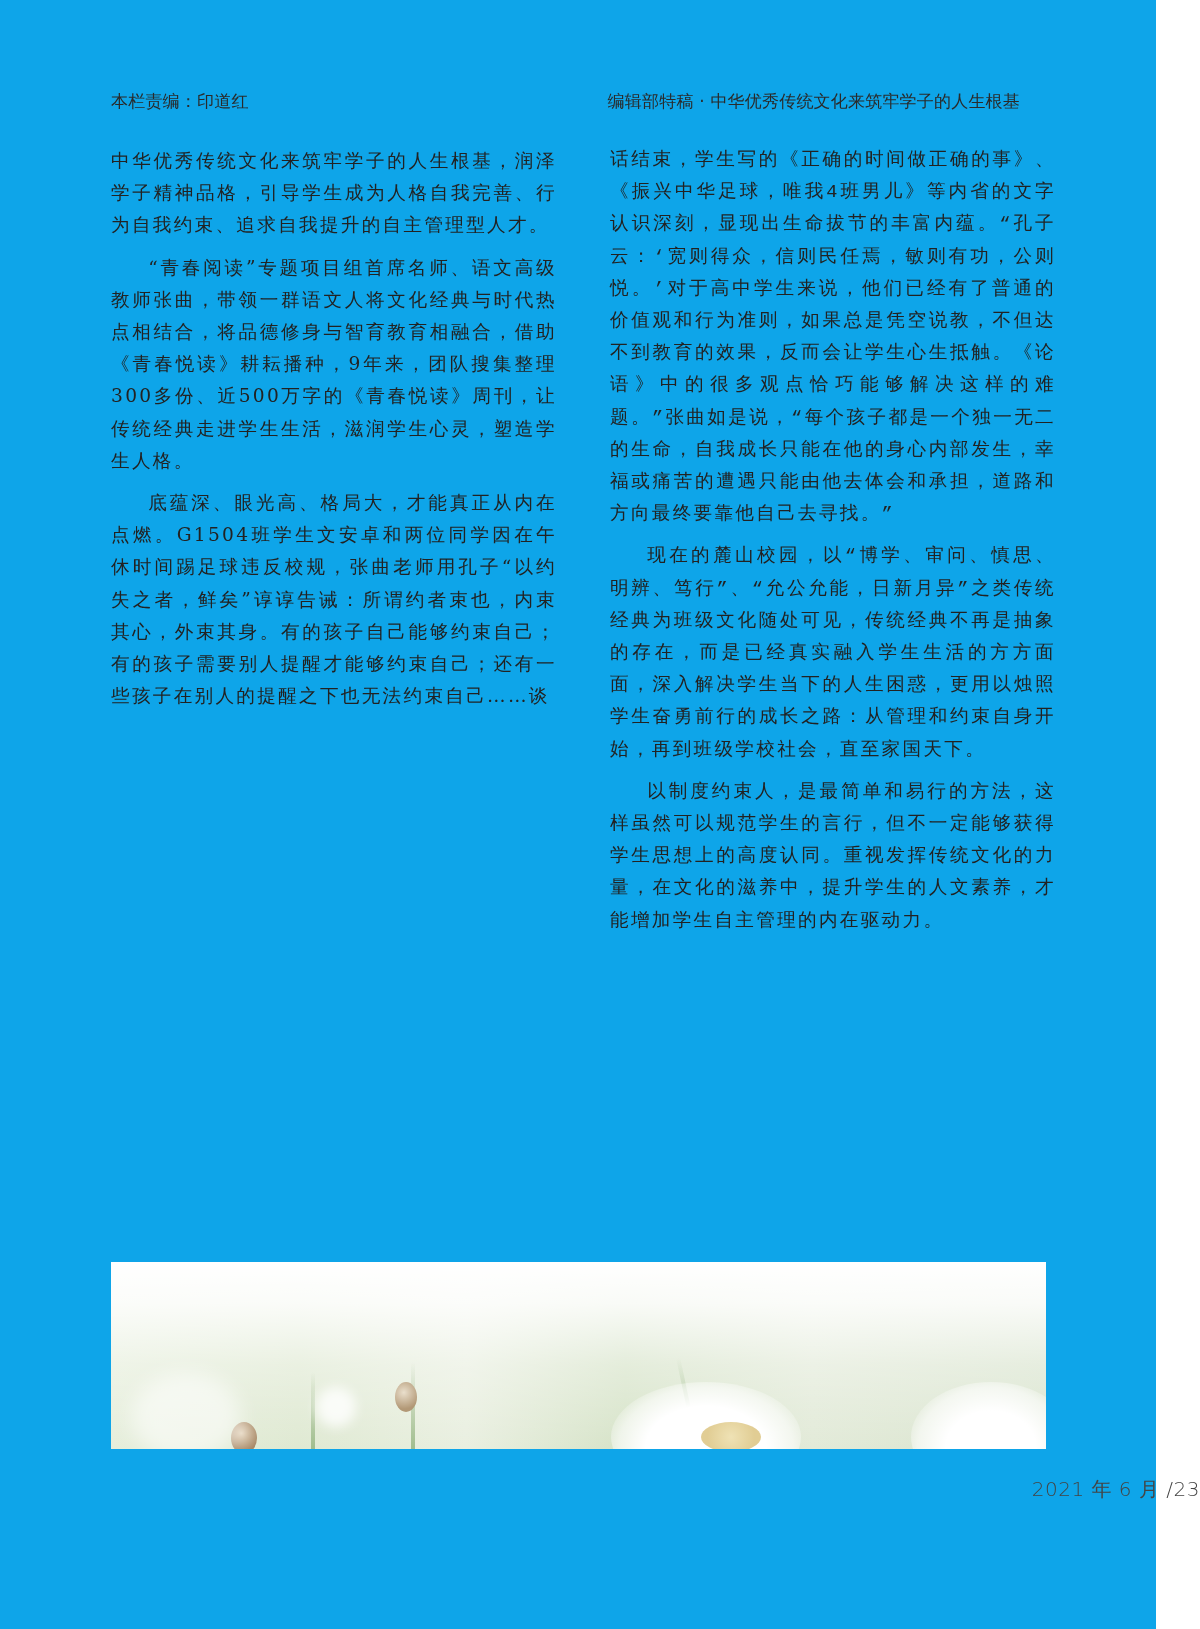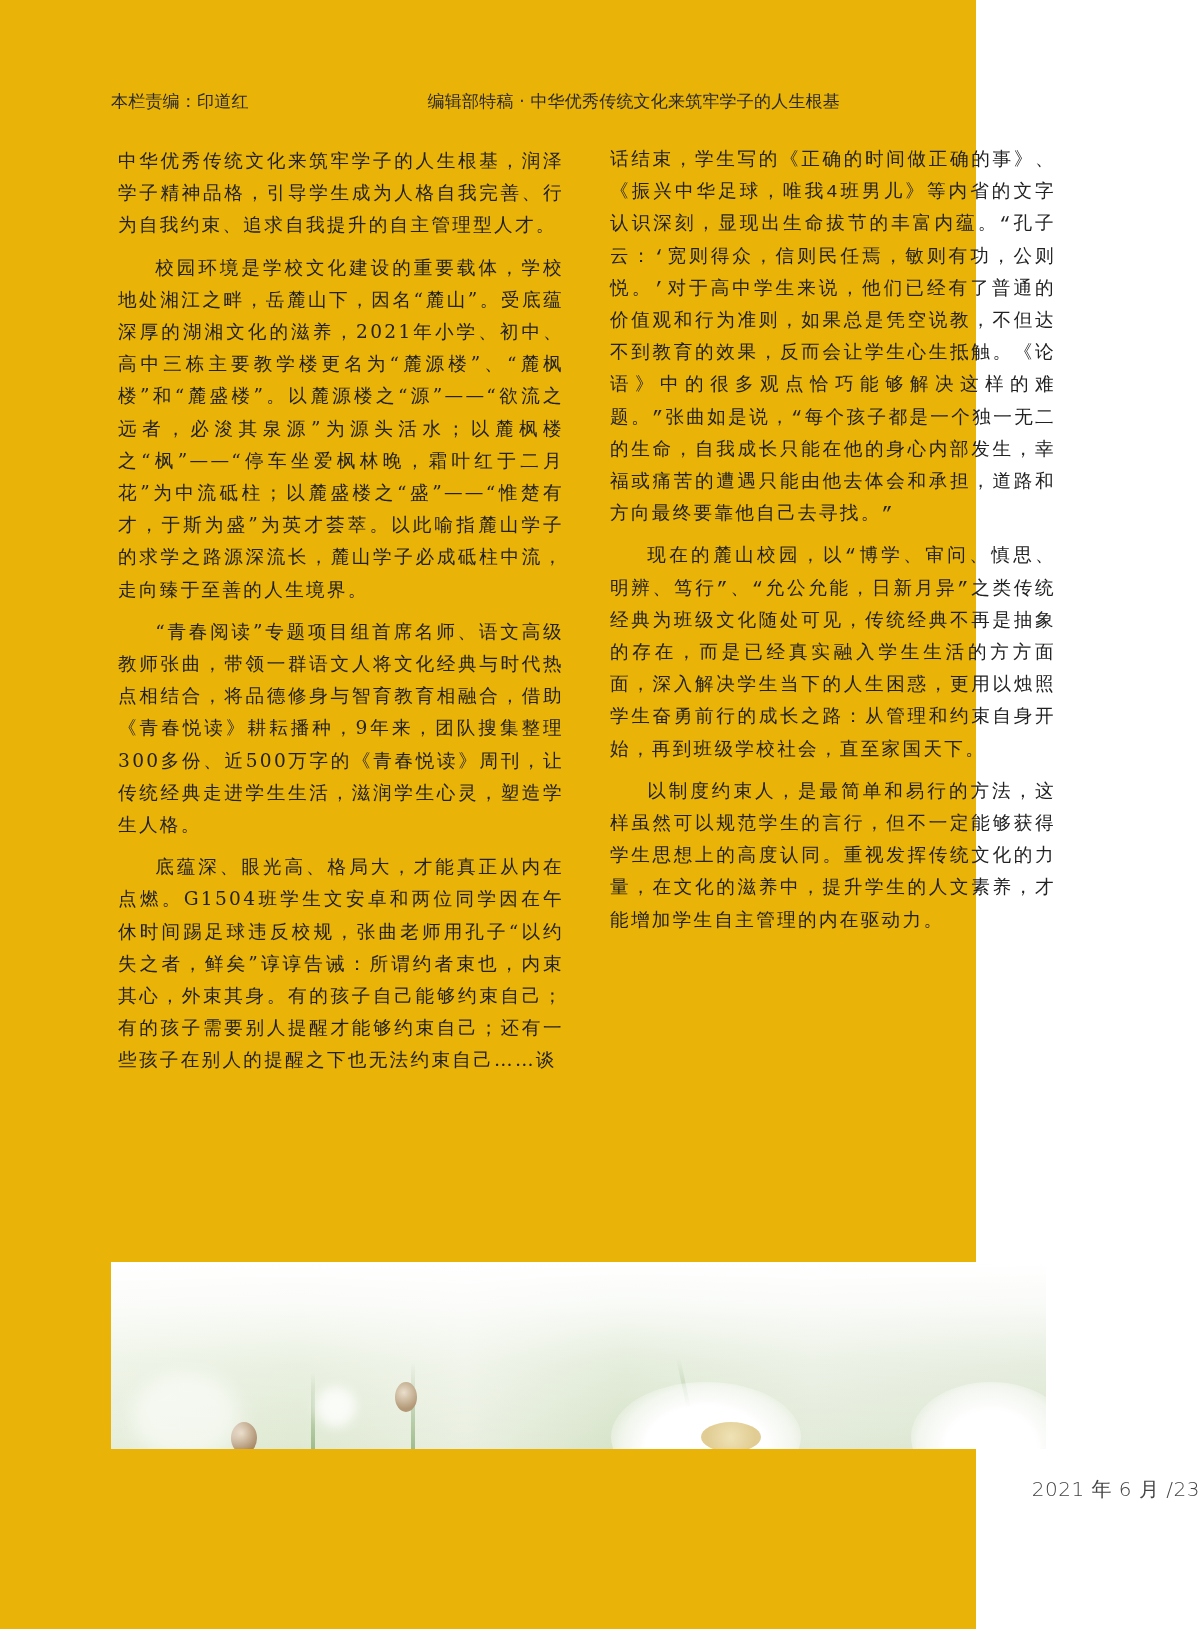--- a/index.html
+++ b/index.html
@@ -1,24 +1,24 @@
 <!DOCTYPE html>
 <html><head>
   <meta charset="utf-8">
   <style>
     html, body { margin: 0; padding: 0; background: #ffffff; }
     body { width: 1200px; height: 1629px; position: relative; overflow: hidden; }
-    .page { position: absolute; left: 0; top: 0; width: 976px; height: 1629px; background: #eab308; }
+    .page { position: absolute; left: 0; top: 0; width: 1156px; height: 1629px; background: #0ea5e9; }
 
     .hdr { position: absolute; top: 90px; font-family: "DejaVu Sans", sans-serif; font-size: 17px; color: #2a2a2a; letter-spacing: 0.2px; }
     .hdr-left { left: 111px; }
     .hdr-right { right: 136px; }
 
     .col { position: absolute; top: 145px; width: 446px; font-family: "DejaVu Serif", serif; font-size: 18.6px; line-height: 32.2px; color: #222; letter-spacing: 2.3px; text-align: justify; text-justify: inter-character; }
-    .col-left { left: 118px; }
+    .col-left { left: 111px; }
     .col-right { left: 610px; font-family: Liberation Mono, monospace; }
     .col p { margin: 0; }
     .col p.indent { text-indent: 2em; margin-top: 10px; }
     .col p.first { margin-top: 0; }
 
     .banner { position: absolute; left: 111px; top: 1262px; width: 935px; height: 187px; overflow: hidden;
       background:
         linear-gradient(to bottom, #ffffff 0%, rgba(255,255,255,0.85) 22%, rgba(255,255,255,0.35) 55%, rgba(255,255,255,0) 100%),
         linear-gradient(to right, #e6eedb 0%, #dfe9d2 20%, #e9efe0 38%, #d6e3c8 55%, #e2ead8 75%, #d9e4ce 100%);
     }
@@ -30,21 +30,20 @@
 </head>
 <body>
 
 <div class="page">
 
   <div class="hdr hdr-left">本栏责编：印道红</div>
   <div class="hdr hdr-right">编辑部特稿 · 中华优秀传统文化来筑牢学子的人生根基</div>
 
   <div class="col col-left">
     <p class="first">中华优秀传统文化来筑牢学子的人生根基，润泽学子精神品格，引导学生成为人格自我完善、行为自我约束、追求自我提升的自主管理型人才。</p>
-    <p class="indent">校园环境是学校文化建设的重要载体，学校地处湘江之畔，岳麓山下，因名“麓山”。受底蕴深厚的湖湘文化的滋养，2021年小学、初中、高中三栋主要教学楼更名为“麓源楼”、“麓枫楼”和“麓盛楼”。以麓源楼之“源”——“欲流之远者，必浚其泉源”为源头活水；以麓枫楼之“枫”——“停车坐爱枫林晚，霜叶红于二月花”为中流砥柱；以麓盛楼之“盛”——“惟楚有才，于斯为盛”为英才荟萃。以此喻指麓山学子的求学之路源深流长，麓山学子必成砥柱中流，走向臻于至善的人生境界。</p>
     <p class="indent">“青春阅读”专题项目组首席名师、语文高级教师张曲，带领一群语文人将文化经典与时代热点相结合，将品德修身与智育教育相融合，借助《青春悦读》耕耘播种，9年来，团队搜集整理300多份、近500万字的《青春悦读》周刊，让传统经典走进学生生活，滋润学生心灵，塑造学生人格。</p>
     <p class="indent">底蕴深、眼光高、格局大，才能真正从内在点燃。G1504班学生文安卓和两位同学因在午休时间踢足球违反校规，张曲老师用孔子“以约失之者，鲜矣”谆谆告诫：所谓约者束也，内束其心，外束其身。有的孩子自己能够约束自己；有的孩子需要别人提醒才能够约束自己；还有一些孩子在别人的提醒之下也无法约束自己……谈</p>
   </div>
 
   <div class="col col-right">
     <p class="first">话结束，学生写的《正确的时间做正确的事》、《振兴中华足球，唯我4班男儿》等内省的文字认识深刻，显现出生命拔节的丰富内蕴。“孔子云：‘宽则得众，信则民任焉，敏则有功，公则悦。’对于高中学生来说，他们已经有了普通的价值观和行为准则，如果总是凭空说教，不但达不到教育的效果，反而会让学生心生抵触。《论语》中的很多观点恰巧能够解决这样的难题。”张曲如是说，“每个孩子都是一个独一无二的生命，自我成长只能在他的身心内部发生，幸福或痛苦的遭遇只能由他去体会和承担，道路和方向最终要靠他自己去寻找。”</p>
     <p class="indent">现在的麓山校园，以“博学、审问、慎思、明辨、笃行”、“允公允能，日新月异”之类传统经典为班级文化随处可见，传统经典不再是抽象的存在，而是已经真实融入学生生活的方方面面，深入解决学生当下的人生困惑，更用以烛照学生奋勇前行的成长之路：从管理和约束自身开始，再到班级学校社会，直至家国天下。</p>
     <p class="indent">以制度约束人，是最简单和易行的方法，这样虽然可以规范学生的言行，但不一定能够获得学生思想上的高度认同。重视发挥传统文化的力量，在文化的滋养中，提升学生的人文素养，才能增加学生自主管理的内在驱动力。</p>
   </div>
 

